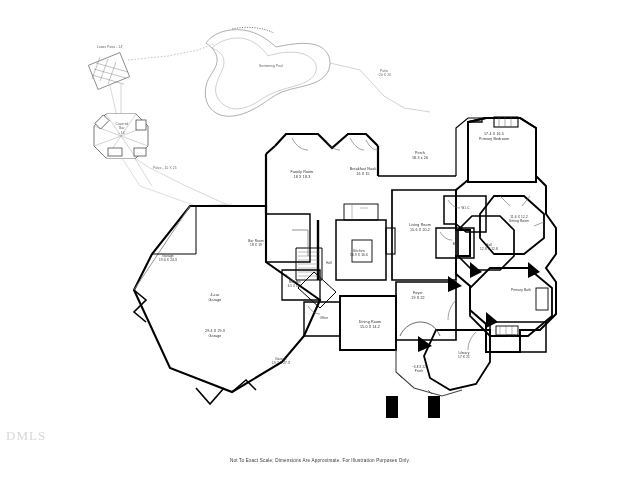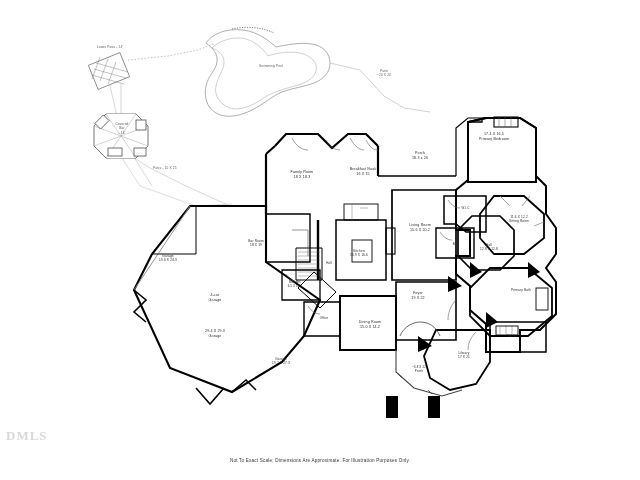--- a/index.html
+++ b/index.html
@@ -54,21 +54,20 @@
   }
   #mls-watermark {
     position: absolute;
     left: 6px;
     top: 428px;
     font-family: "Liberation Serif", serif;
     font-size: 13px;
     color: #d8d8d8;
     letter-spacing: 1px;
     user-select: none;
-    font-weight: bold;
   }
 </style>
 </head>
 <body>
 
 <div id="page">
 
   <svg id="plan-svg" viewBox="0 0 640 480">
     <g stroke="#8a8a8a" fill="none" stroke-width="0.7">
       <path d="M206 43 C212 34 226 28 243 30 C258 32 268 40 276 47

